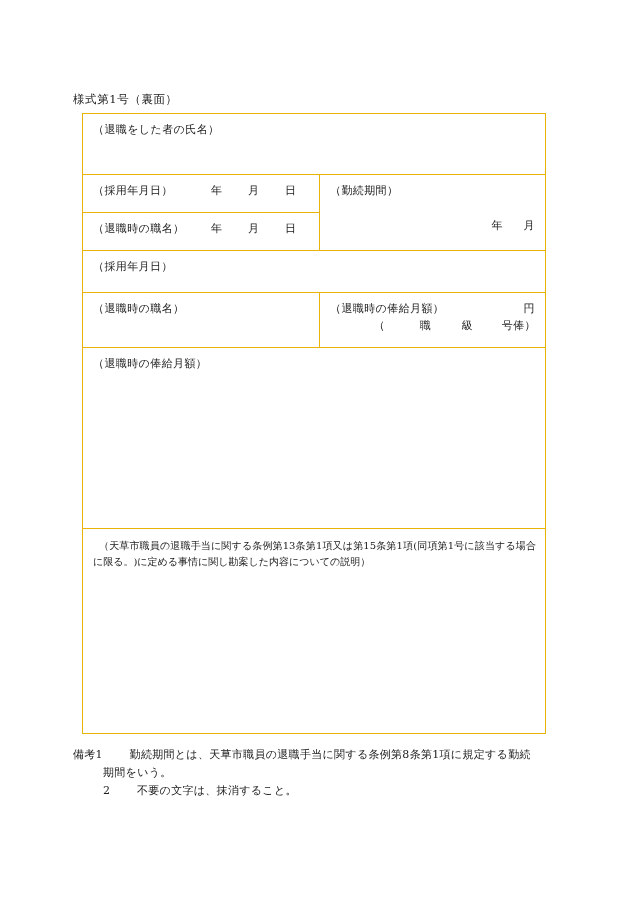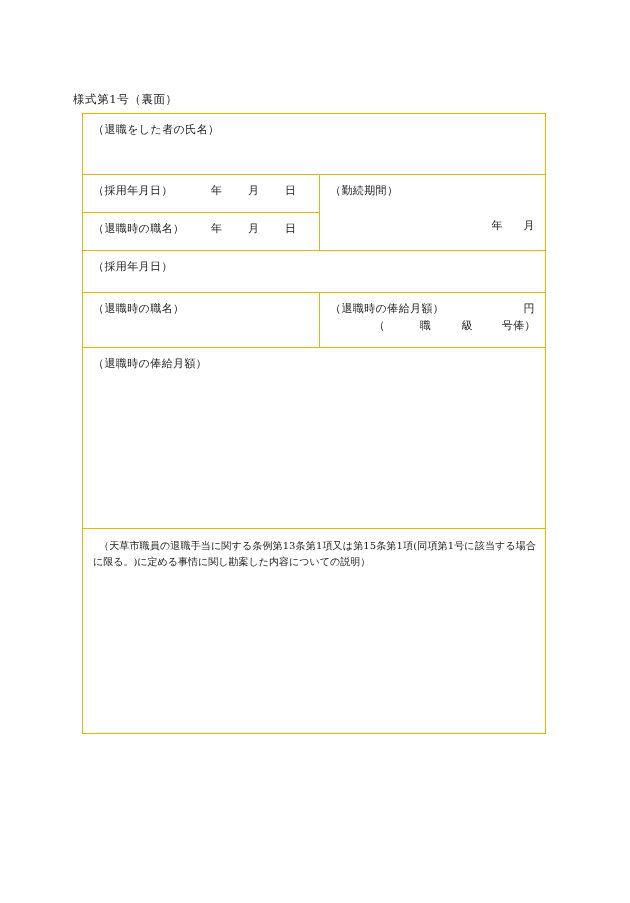--- a/index.html
+++ b/index.html
@@ -218,14 +218,23 @@
 
       <tr>
         <td colspan="2" style="height:204px">
           <div class="para-cell">（天草市職員の退職手当に関する条例第13条第1項又は第15条第1項(同項第1号に該当する場合に限る。)に定める事情に関し勘案した内容についての説明）</div>
         </td>
       </tr>
 
     </tbody>
   </table>
 
+  <div class="notes">
+    <div class="note-row">
+      <span class="note-lead">備考</span><span class="note-num">1</span><span class="note-body">勤続期間とは、天草市職員の退職手当に関する条例第8条第1項に規定する勤続</span>
+      <span class="note-cont">期間をいう。</span>
+    </div>
+    <div class="note-row-2">
+      <span class="note-num">2</span><span class="note-body">不要の文字は、抹消すること。</span>
+    </div>
+  </div>
 
 </div>
 
 </body></html>

